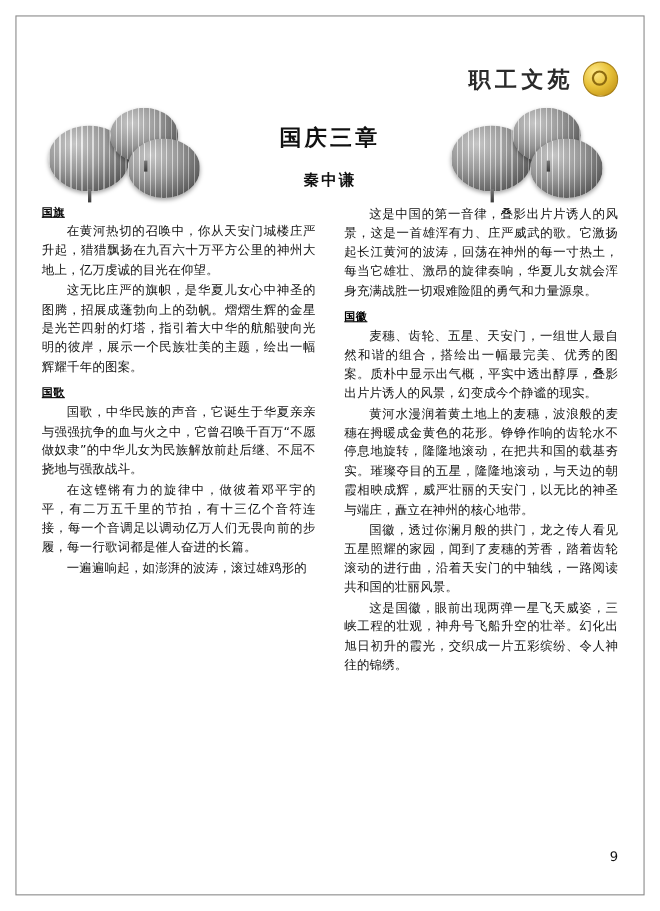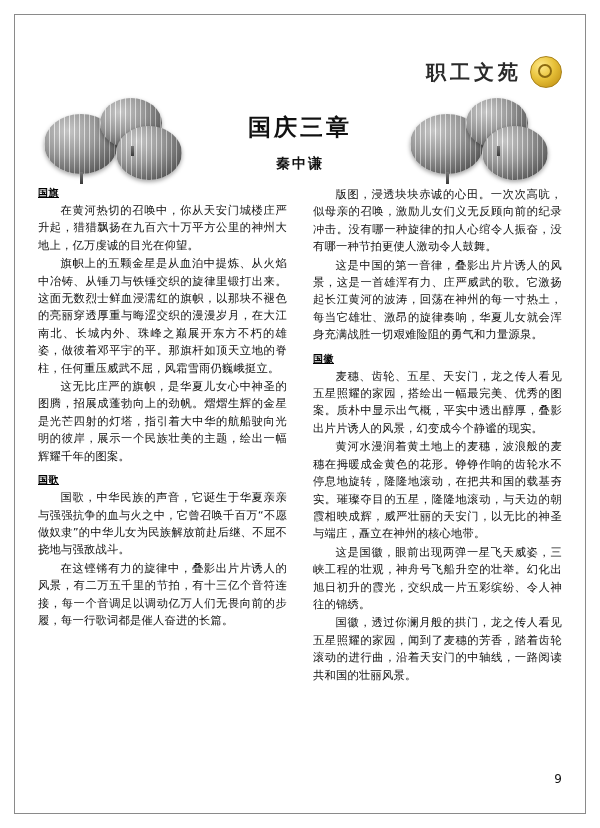--- a/index.html
+++ b/index.html
@@ -88,21 +88,21 @@
     background: linear-gradient(180deg, #777, #3a3a3a);
   }
   
   .doc-title {
     position: absolute;
     top: 112px;
     left: 0;
     width: 100%;
     text-align: center;
     font-family: "DejaVu Sans", sans-serif;
-    font-size: 23px;
+    font-size: 20px;
     font-weight: bold;
     color: #111;
     letter-spacing: 3px;
   }
   .doc-author {
     position: absolute;
     top: 155px;
     left: 0;
     width: 100%;
     text-align: center;
@@ -181,33 +181,32 @@
     <div class="tassel" style="left:89px; top:50px; height:10px;"></div>
   </div>
 
   <div class="doc-title">国庆三章</div>
   <div class="doc-author">秦中谦</div>
 
   <div class="columns">
     <div class="col" id="col-left">
         <div class="sec-head">国旗</div>
         <p class="para">在黄河热切的召唤中，你从天安门城楼庄严升起，猎猎飘扬在九百六十万平方公里的神州大地上，亿万虔诚的目光在仰望。</p>
-        <p class="para">旗帜上的五颗金星是从血泊中提炼、从火焰中冶铸、从锤刀与铁锤交织的旋律里锻打出来。这面无数烈士鲜血浸濡红的旗帜，以那块不褪色的亮丽穿透厚重与晦涩交织的漫漫岁月，在大江南北、长城内外、珠峰之巅展开东方不朽的雄姿，做彼着邓平宇的平。那旗杆如顶天立地的脊柱，任何重压威武不屈，风霜雪雨仍巍峨挺立。</p>
         <p class="para">这无比庄严的旗帜，是华夏儿女心中神圣的图腾，招展成蓬勃向上的劲帆。熠熠生辉的金星是光芒四射的灯塔，指引着大中华的航船驶向光明的彼岸，展示一个民族壮美的主题，绘出一幅辉耀千年的图案。</p>
         <div class="gap"></div>
         <div class="sec-head">国歌</div>
         <p class="para">国歌，中华民族的声音，它诞生于华夏亲亲与强强抗争的血与火之中，它曾召唤千百万“不愿做奴隶”的中华儿女为民族解放前赴后继、不屈不挠地与强敌战斗。</p>
-        <p class="para">在这铿锵有力的旋律中，叠影出片片诱人的风景，有二万五千里的节拍，有十三亿个音符连接，每一个音调足以调动亿万人们无畏向前的步履，每一行歌词都是催人奋进的长篇。</p>
+        <p class="para">在这铿锵有力的旋律中，做彼着邓平宇的平，有二万五千里的节拍，有十三亿个音符连接，每一个音调足以调动亿万人们无畏向前的步履，每一行歌词都是催人奋进的长篇。</p>
+        <p class="para">一遍遍响起，如澎湃的波涛，滚过雄鸡形的</p>
       </div>
     <div class="col" id="col-right">
-        <p class="para">版图，浸透块块赤诚的心田。一次次高吭，似母亲的召唤，激励儿女们义无反顾向前的纪录冲击。没有哪一种旋律的扣人心绾令人振奋，没有哪一种节拍更使人激动令人鼓舞。</p>
         <p class="para">这是中国的第一音律，叠影出片片诱人的风景，这是一首雄浑有力、庄严威武的歌。它激扬起长江黄河的波涛，回荡在神州的每一寸热土，每当它雄壮、激昂的旋律奏响，华夏儿女就会浑身充满战胜一切艰难险阻的勇气和力量源泉。</p>
         <div class="gap"></div>
         <div class="sec-head">国徽</div>
-        <p class="para">麦穗、齿轮、五星、天安门，龙之传人看见五星照耀的家园，搭绘出一幅最完美、优秀的图案。质朴中显示出气概，平实中透出醇厚，叠影出片片诱人的风景，幻变成今个静谧的现实。</p>
+        <p class="para">麦穗、齿轮、五星、天安门，一组世人最自然和谐的组合，搭绘出一幅最完美、优秀的图案。质朴中显示出气概，平实中透出醇厚，叠影出片片诱人的风景，幻变成今个静谧的现实。</p>
         <p class="para">黄河水漫润着黄土地上的麦穗，波浪般的麦穗在拇暖成金黄色的花形。铮铮作响的齿轮水不停息地旋转，隆隆地滚动，在把共和国的载基夯实。璀璨夺目的五星，隆隆地滚动，与天边的朝霞相映成辉，威严壮丽的天安门，以无比的神圣与端庄，矗立在神州的核心地带。</p>
+        <p class="para">国徽，透过你澜月般的拱门，龙之传人看见五星照耀的家园，闻到了麦穗的芳香，踏着齿轮滚动的进行曲，沿着天安门的中轴线，一路阅读共和国的壮丽风景。</p>
         <p class="para">这是国徽，眼前出现两弹一星飞天威姿，三峡工程的壮观，神舟号飞船升空的壮举。幻化出旭日初升的霞光，交织成一片五彩缤纷、令人神往的锦绣。</p>
-        <p class="para">国徽，透过你澜月般的拱门，龙之传人看见五星照耀的家园，闻到了麦穗的芳香，踏着齿轮滚动的进行曲，沿着天安门的中轴线，一路阅读共和国的壮丽风景。</p>
       </div>
   </div>
 
   <div class="page-number">9</div>
 </div>
 
 </body></html>

